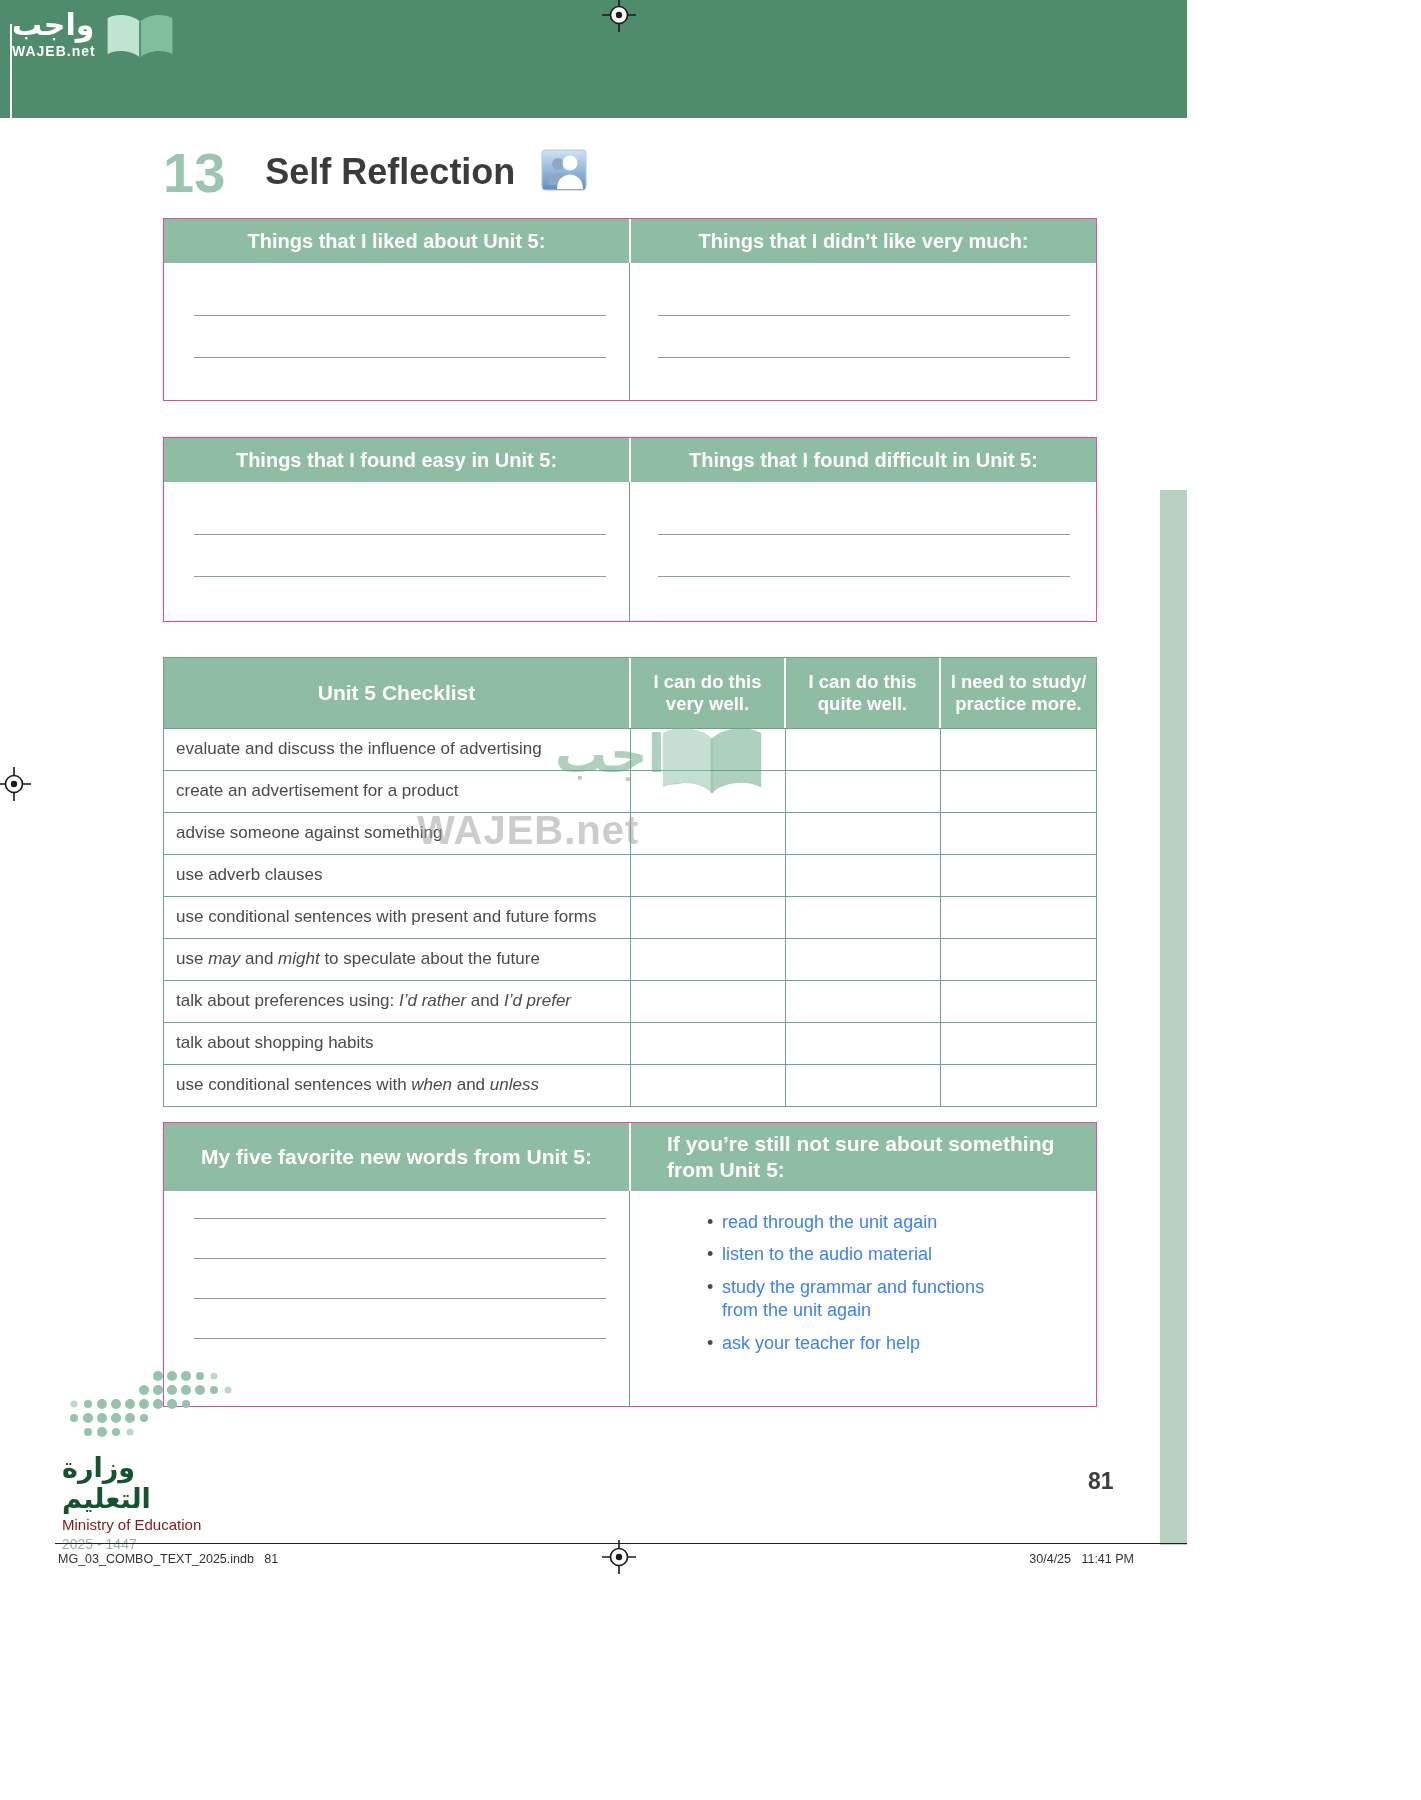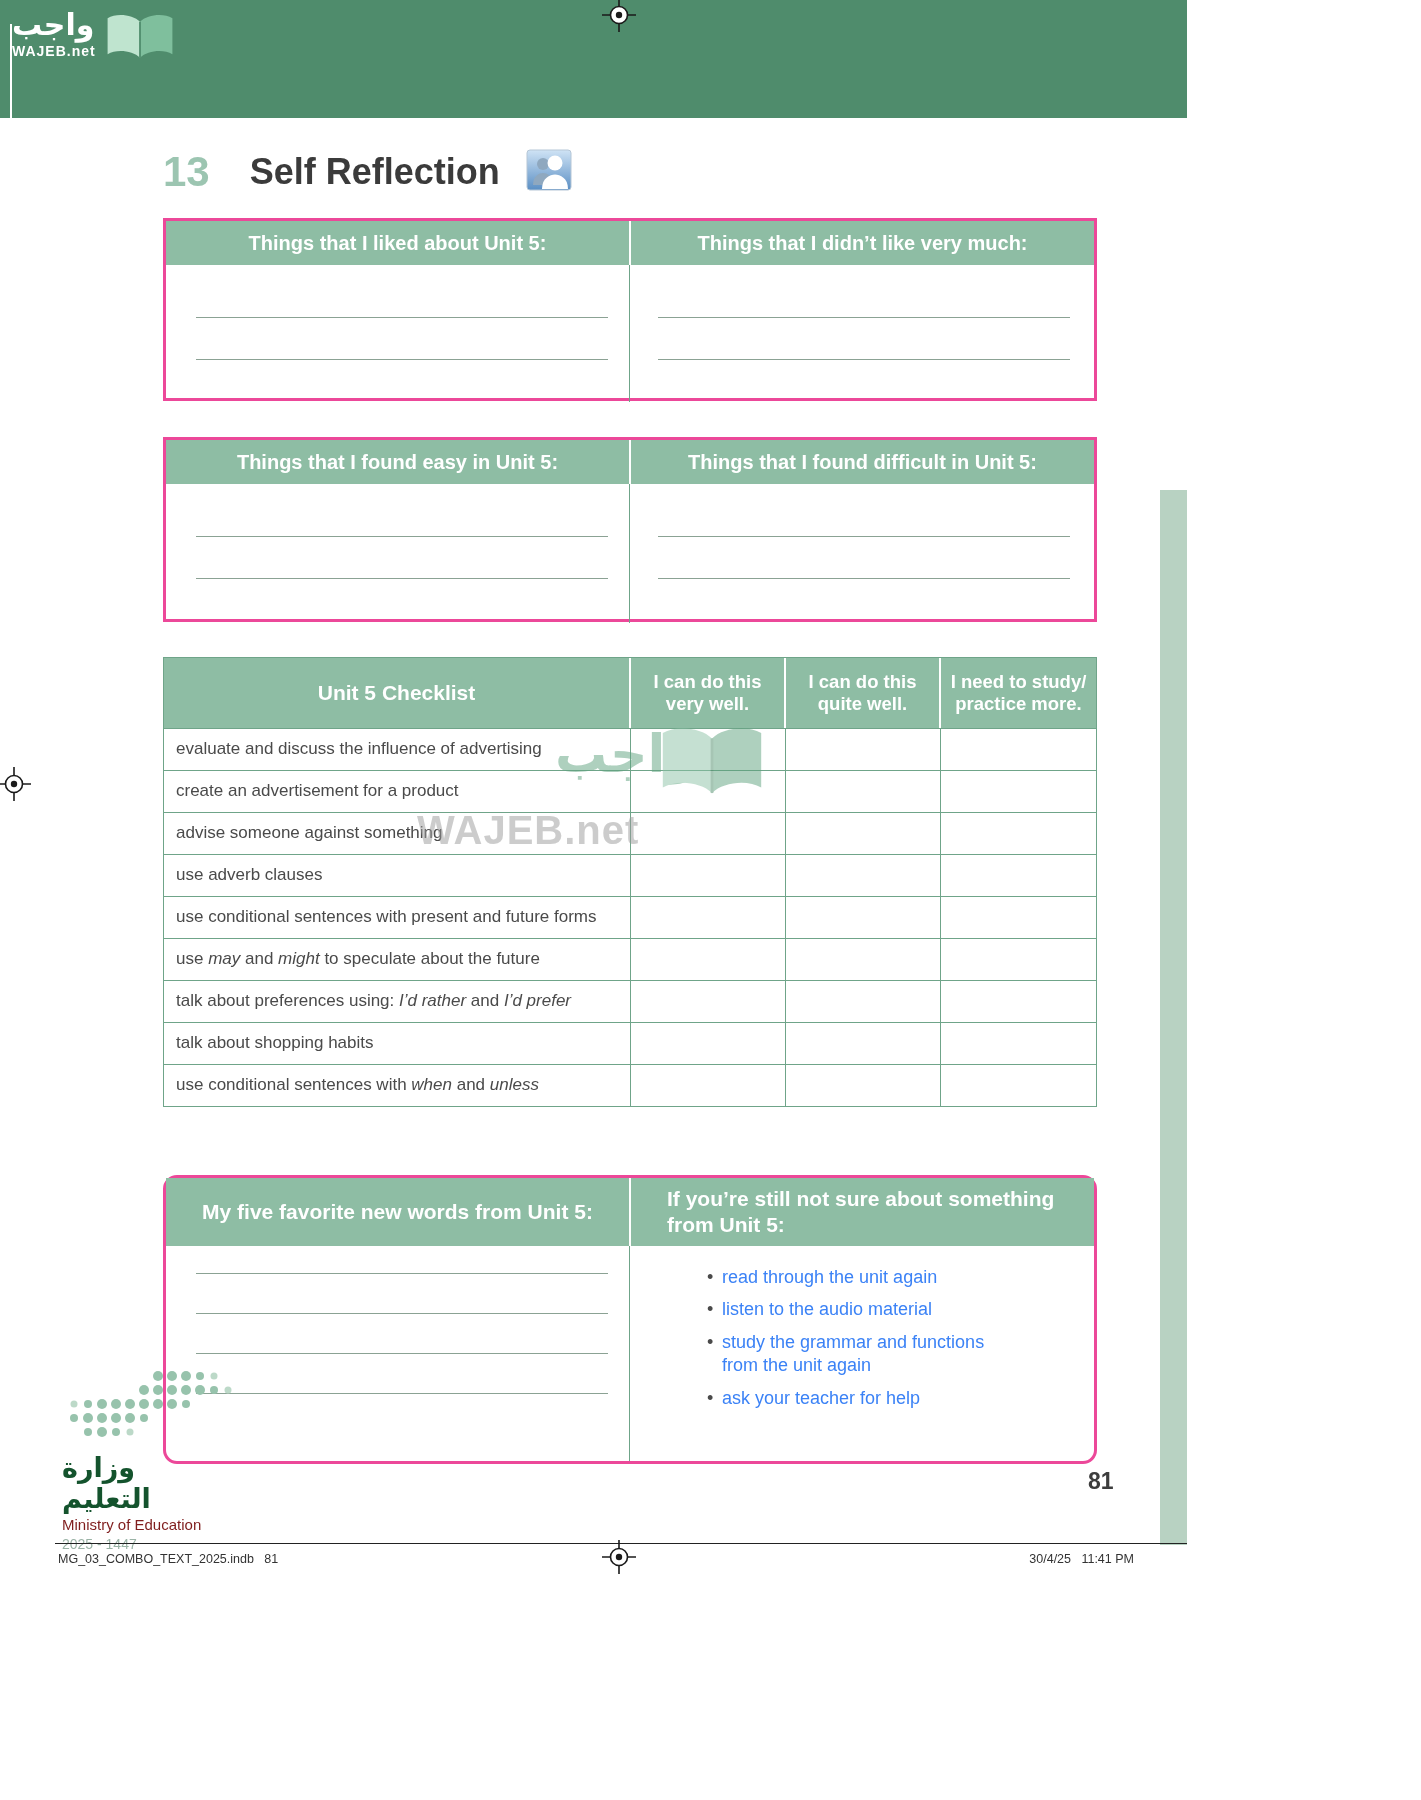--- a/index.html
+++ b/index.html
@@ -19,26 +19,26 @@
   .wajeb-book{margin-left:8px;margin-top:2px;}
 
   
   .regmark{position:absolute;width:34px;height:34px;}
 
   
   .side-strip{position:absolute;left:1160px;top:490px;width:78px;height:1055px;background:#b8d2c2;}
 
   
   .lesson-title{position:absolute;left:163px;top:146px;height:52px;display:flex;align-items:center;}
-  .lesson-num{color:#9cc5b1;font-size:42px;font-weight:bold;}
+  .lesson-num{color:#9cc5b1;font-size:56px;font-weight:bold;}
   .lesson-text{color:#3b3b3b;font-size:36px;font-weight:bold;margin-left:40px;}
   .lesson-icon{margin-left:26px;}
 
   
-  .two-col{position:absolute;left:163px;width:934px;border:3px solid #ec4899;box-sizing:border-box;background:#fff;}
+  .two-col{position:absolute;left:163px;width:934px;border:1px solid #ec4899;box-sizing:border-box;background:#fff;}
   .two-col .head{display:grid;grid-template-columns:1fr 1fr;gap:2px;background:#fff;height:44px;}
   .two-col .th{background:#8ebda4;color:#fff;font-weight:bold;font-size:20px;
                display:flex;align-items:center;justify-content:center;text-align:center;}
   .two-col .body{display:grid;grid-template-columns:1fr 1fr;}
   .two-col .td{position:relative;}
   .two-col .td.first{border-right:1px solid #6fa489;}
   .wline{position:absolute;left:30px;width:412px;border-top:1.5px solid #8ba294;}
   .td.right .wline{left:28px;}
 
   
@@ -51,21 +51,21 @@
   .cl-th-title{font-size:21px;}
   .th-lines{font-size:18.5px;line-height:1.2;}
   .th-lines span{display:block;}
   .cl-row{border-top:1px solid #6fa489;min-height:41px;}
   .cl-cell{border-right:1px solid #6fa489;box-sizing:border-box;}
   .cl-cell:last-child{border-right:none;}
   .cl-text{display:flex;align-items:center;padding:7px 6px 7px 12px;font-size:17px;color:#4a4a4a;line-height:1.3;}
   .cl-text em{font-style:italic;}
 
   
-  .fav{top:1175px;border-radius:14px;}
+  .fav{top:1122px;}
   .fav .head{height:68px;}
   .fav .th.left{font-size:21px;}
   .fav .th.right{align-items:flex-start;justify-content:center;flex-direction:column;
                  padding-left:36px;text-align:left;font-size:21px;line-height:1.25;}
   .fav .body .td{height:215px;}
   .tips{margin:0;padding:20px 0 0 77px;list-style:none;}
   .tips li{position:relative;padding-left:15px;max-width:300px;font-size:18px;color:#3b82f6;
            margin-bottom:9px;line-height:1.3;}
   .tips li::before{content:"\2022";position:absolute;left:0;top:0;color:#4a4a4a;}
 

